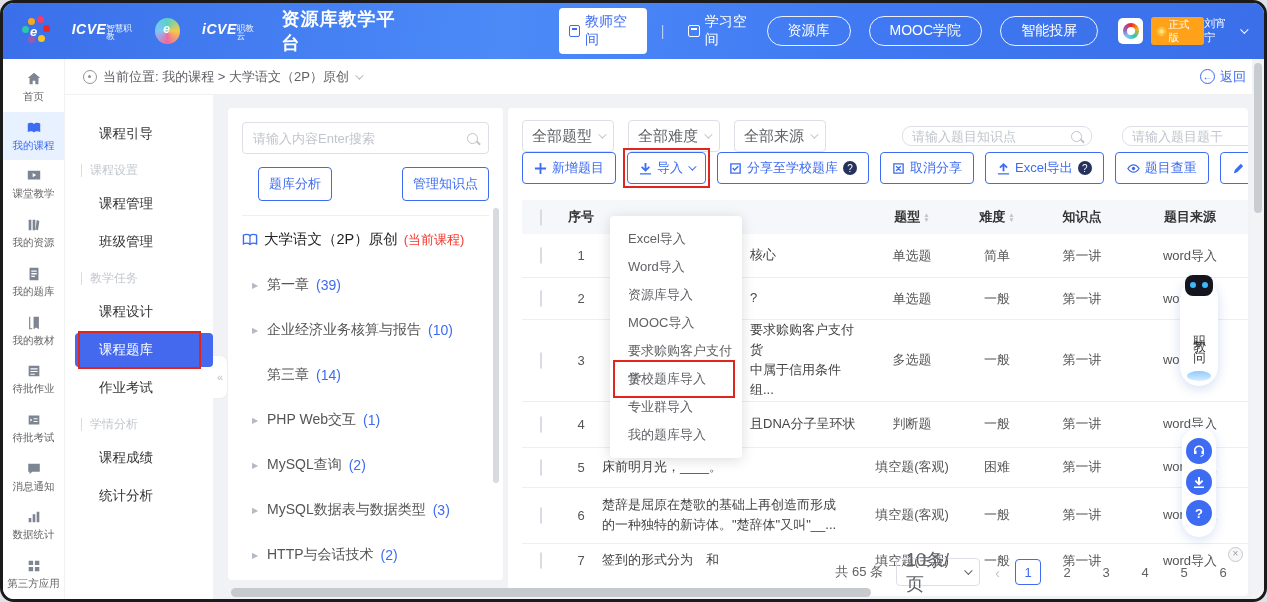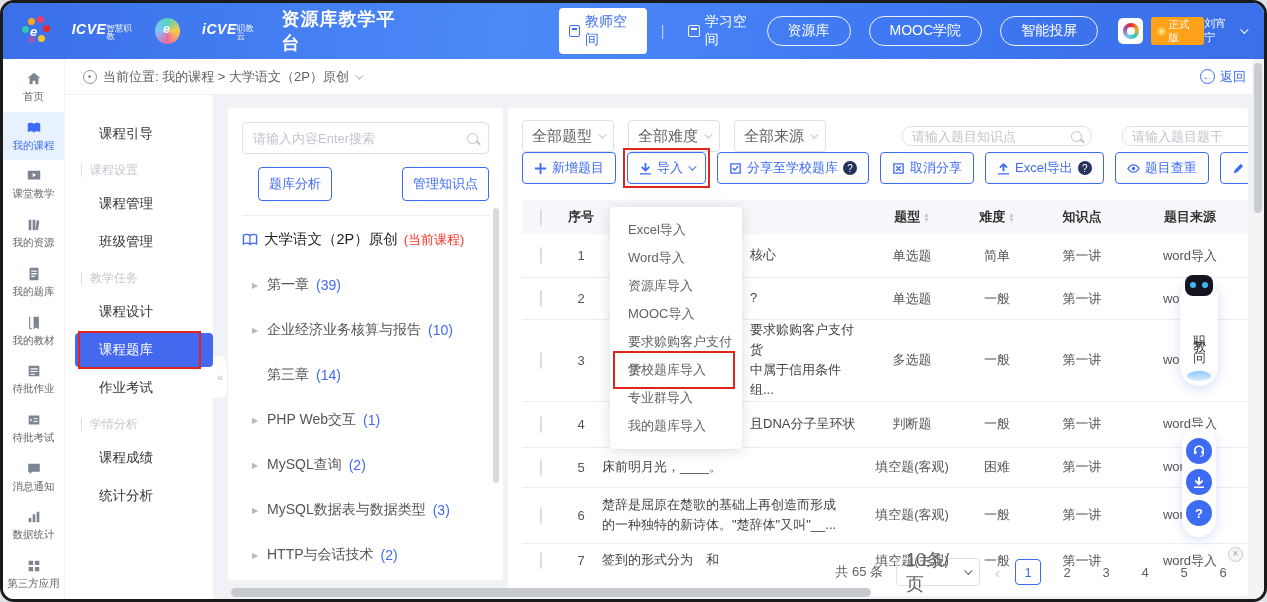--- a/index.html
+++ b/index.html
@@ -126,21 +126,21 @@
   .thead { margin-top:16px; height:34px; background:#f5f7fa; font-size:13px; color:#333; font-weight:bold; }
   .td { text-align:center; font-size:13px; color:#555; }
   .td.stem { text-align:left; padding-right:6px; line-height:1.55; color:#444;}
   .td.stem.clip { padding-left:148px; }
   .tr { border-bottom:1px solid #ebeef5; }
   .cb { width:13px; height:13px; border:1px solid #d9dce3; border-radius:2px; background:#fff; margin:0 auto; cursor:pointer;}
   .sort { display:inline-flex; flex-direction:column; margin-left:3px; font-size:6.5px; line-height:5px; color:#c0c4cc; vertical-align:middle;}
   .hcell { display:flex; align-items:center; justify-content:center; }
 
   
-  .dropdown { position:absolute; left:102px; top:99px; width:132px; background:#fff; border-radius:4px;
+  .dropdown { position:absolute; left:102px; top:108px; width:132px; background:#fff; border-radius:4px;
      box-shadow:0 2px 14px rgba(0,0,0,.14); padding:9px 0; z-index:20; }
   .dd-item { height:28px; line-height:28px; padding-left:18px; font-size:13px; color:#606266; cursor:pointer; position:relative;}
   .dd-item.hl::after { content:""; position:absolute; left:3px; right:7px; top:-5px; bottom:-5px;
      border:2.5px solid #e0261c; pointer-events:none;}
 
   
   .pager { position:absolute; right:12px; bottom:10px; display:flex; align-items:center; gap:13px;
            font-size:13px; color:#606266; }
   .psel { width:84px; height:28px; border:1px solid #dcdfe6; border-radius:4px; display:flex; align-items:center;
           justify-content:space-between; padding:0 9px; font-size:18px; color:#606266; cursor:pointer;}

